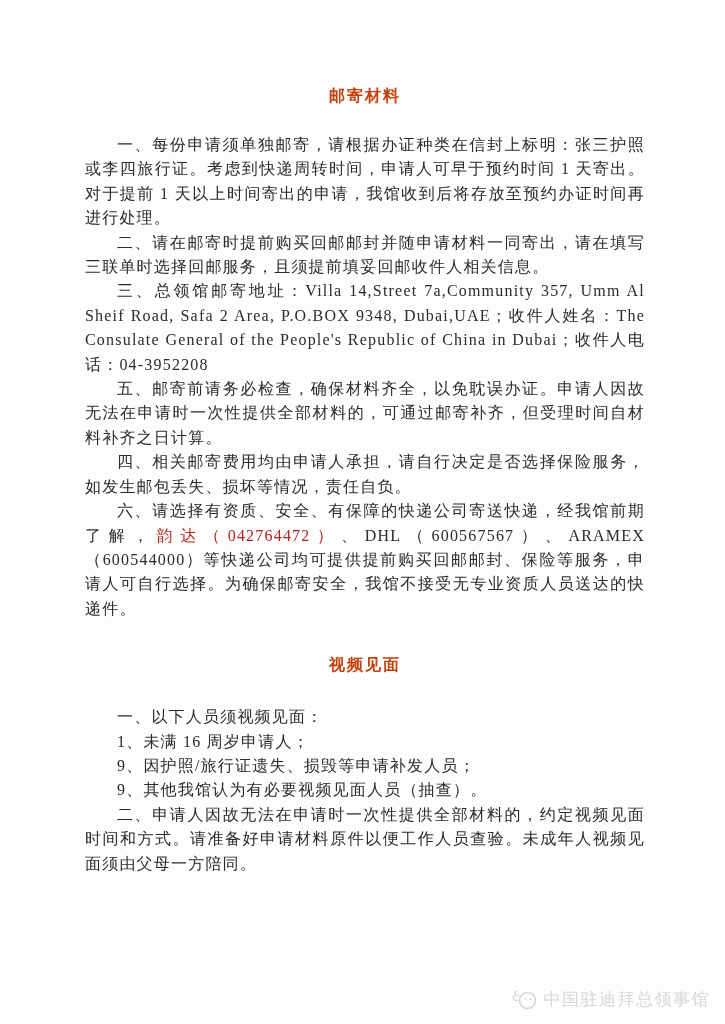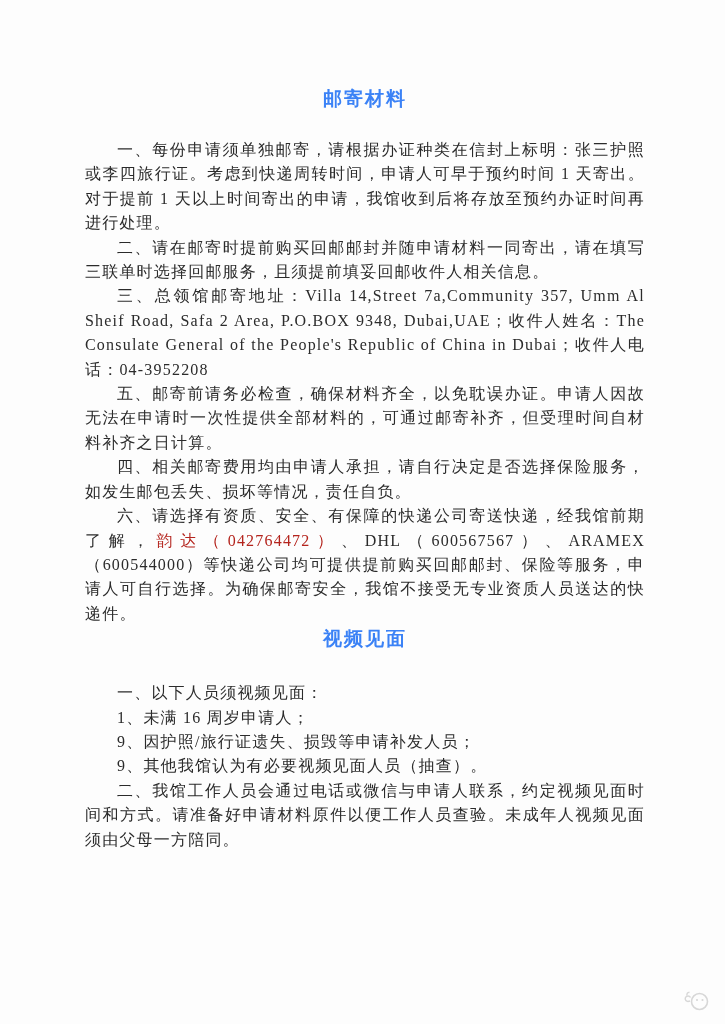--- a/index.html
+++ b/index.html
@@ -12,28 +12,29 @@
     background: #fdfdfd;
     box-sizing: border-box;
     padding: 86px 80px 0 85px;
     font-family: "Liberation Serif", "DejaVu Serif", serif;
     color: #2b2b2b;
     overflow: hidden;
   }
 
   .sec-title {
     margin: 0 0 26px 0;
-    font-size: 19px;
+    font-size: 16px;
     font-weight: bold;
-    color: #3b82f6;
+    color: #c2410c;
     text-align: center;
     letter-spacing: 2px;
   }
 
   .sec-title.second {
+    margin-top: 34px;
     margin-bottom: 29px;
   }
 
   .para {
     margin: 0;
     font-size: 16px;
     line-height: 24.4px;
     letter-spacing: 1.2px;
     text-align: justify;
     text-indent: 2em;
@@ -78,28 +79,29 @@
     <p class="para"><span>六、请选择有资质、安全、有保障的快递公司寄送快递，经我馆前期了解，</span><span class="red-highlight">韵达（042764472）</span><span>、DHL（600567567）、ARAMEX（600544000）等快递公司均可提供提前购买回邮邮封、保险等服务，申请人可自行选择。为确保邮寄安全，我馆不接受无专业资质人员送达的快递件。</span></p>
   </section>
 
   <section>
     <h1 class="sec-title second">视频见面</h1>
 
     <p class="para">一、以下人员须视频见面：</p>
     <p class="para">1、未满 16 周岁申请人；</p>
     <p class="para">9、因护照/旅行证遗失、损毁等申请补发人员；</p>
     <p class="para">9、其他我馆认为有必要视频见面人员（抽查）。</p>
-    <p class="para">二、我馆工作人员会通过电话或微信与申请人联系，约定视频见面时间和方式。请准备好申请材料原件以便工作人员查验。未成年人视频见面须由父母一方陪同。</p>
+    <p class="para">二、申请人因故无法在申请时一次性提供全部材料的，约定视频见面时间和方式。请准备好申请材料原件以便工作人员查验。未成年人视频见面须由父母一方陪同。</p>
   </section>
 
   <div class="watermark">
     <span class="wm-icon">
       <svg width="27" height="21" viewBox="0 0 27 21" fill="none" xmlns="http://www.w3.org/2000/svg">
         <circle cx="16.5" cy="11.5" r="8" stroke="#d7d7d7" stroke-width="1.6"></circle>
         <circle cx="14" cy="10" r="1.1" fill="#d7d7d7"></circle>
         <circle cx="19.5" cy="10" r="1.1" fill="#d7d7d7"></circle>
         <path d="M7 11 C 3 12.5, 1.5 9.5, 2.5 7.5 C 3.5 5.5, 6.5 5.5, 7.5 7.5" stroke="#d7d7d7" stroke-width="1.5" fill="none"></path>
         <path d="M4 5.5 C 3.5 3.5, 5 2, 6.5 2.5" stroke="#d7d7d7" stroke-width="1.4" fill="none"></path>
       </svg>
     </span>
+    <span>中国驻迪拜总领事馆</span>
   </div>
 
 </div>
 
 </body></html>

